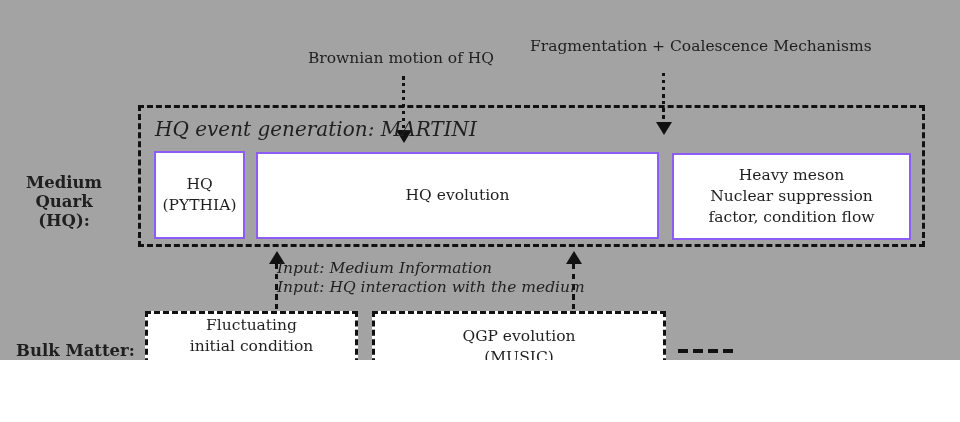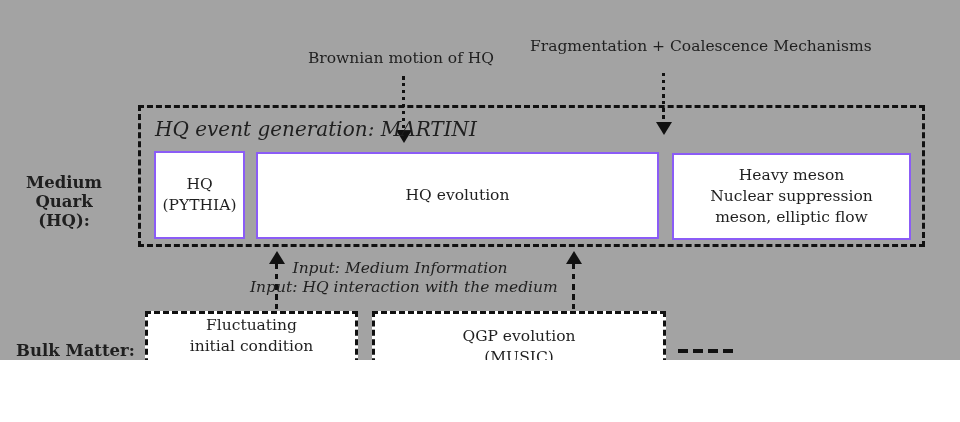--- a/index.html
+++ b/index.html
@@ -43,22 +43,22 @@
   #box-evolution { left:115px; top:44px; width:403px; height:87px; }
   #box-meson     { left:531px; top:45px; width:239px; height:87px; }
 
   
   .row-label { position:absolute; font-weight:bold; font-size:16.5px; text-align:center; }
   #label-hq   { left:6px;  top:173px; width:116px; line-height:19px; }
   #label-bulk { left:16px; top:341px; white-space:nowrap; }
 
   
   .inputs {
-    position:absolute; left:250px; top:259px; width:300px;
-    text-align:center; font-style:italic; font-size:15.5px; line-height:18.5px;
+    position:absolute; left:277px; top:259px; width:300px;
+    text-align:left; font-style:italic; font-size:15.5px; line-height:18.5px;
     white-space:nowrap;
   }
 
   
   .dash-box {
     position:absolute; border:3px dashed #111; box-sizing:border-box; background:#fff;
     display:flex; flex-direction:column; justify-content:center; align-items:center;
     text-align:center; font-size:15.5px; line-height:21.5px;
   }
   #box-ipglasma { left:145px; top:311px; width:213px; height:72px; }
@@ -101,21 +101,21 @@
       <div>(PYTHIA)</div>
     </div>
 
     <div class="solid-box" id="box-evolution">
       <div>HQ evolution</div>
     </div>
 
     <div class="solid-box" id="box-meson">
       <div>Heavy meson</div>
       <div>Nuclear suppression</div>
-      <div>meson, elliptic flow</div>
+      <div>factor, condition flow</div>
     </div>
   </div>
 
   <div class="arrow-v" id="arrow-ipglasma">
     <div class="tri tri-up"></div>
     <div class="dashline"></div>
   </div>
   <div class="arrow-v" id="arrow-music">
     <div class="tri tri-up"></div>
     <div class="dashline"></div>

